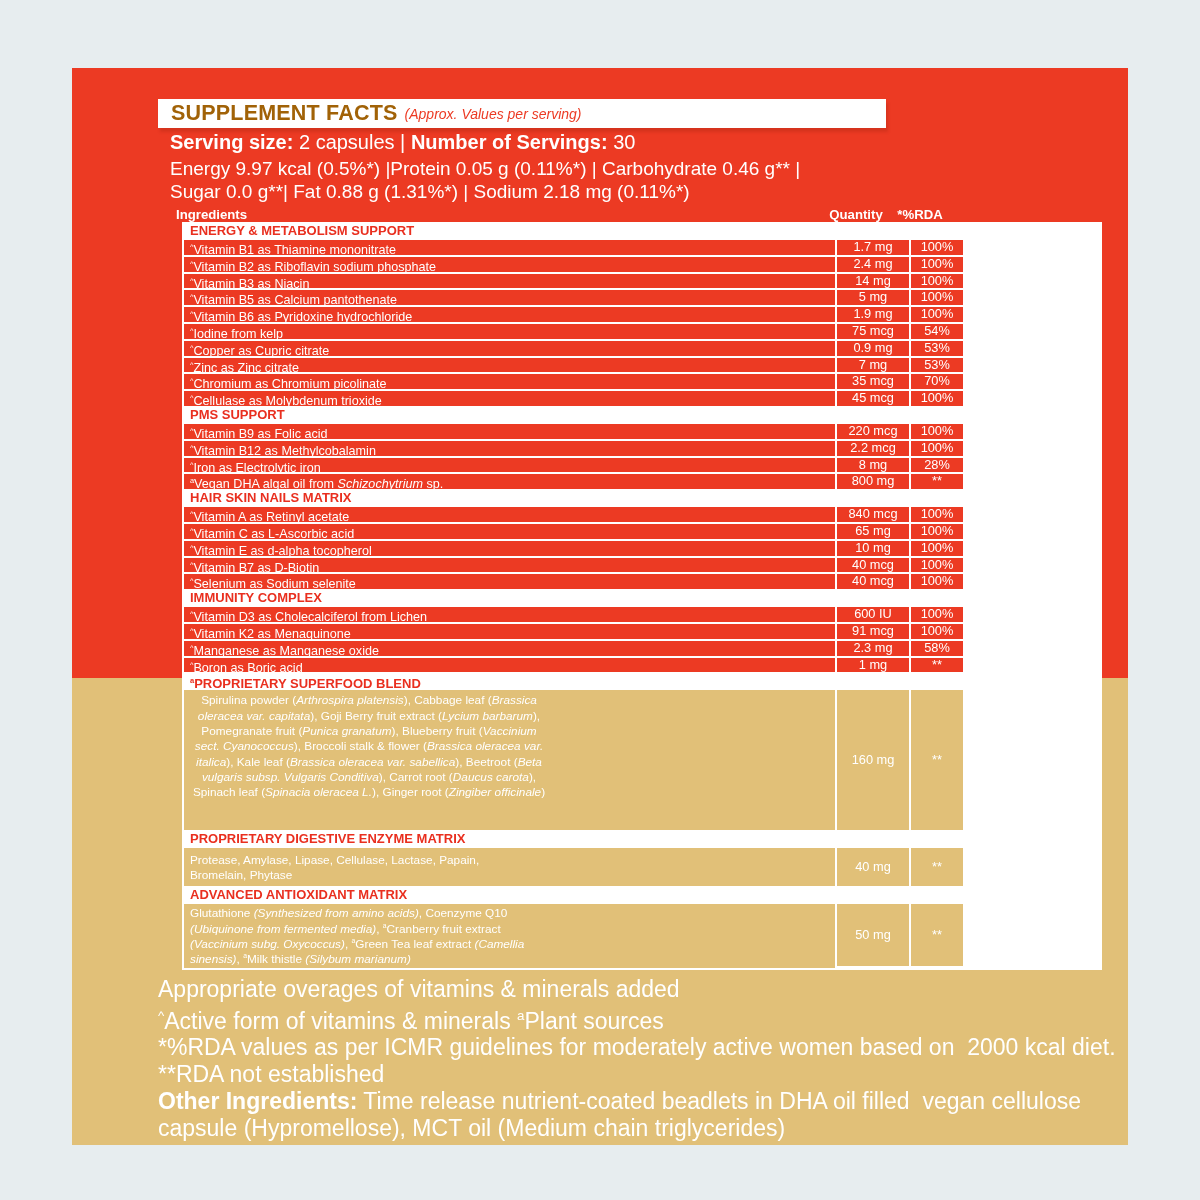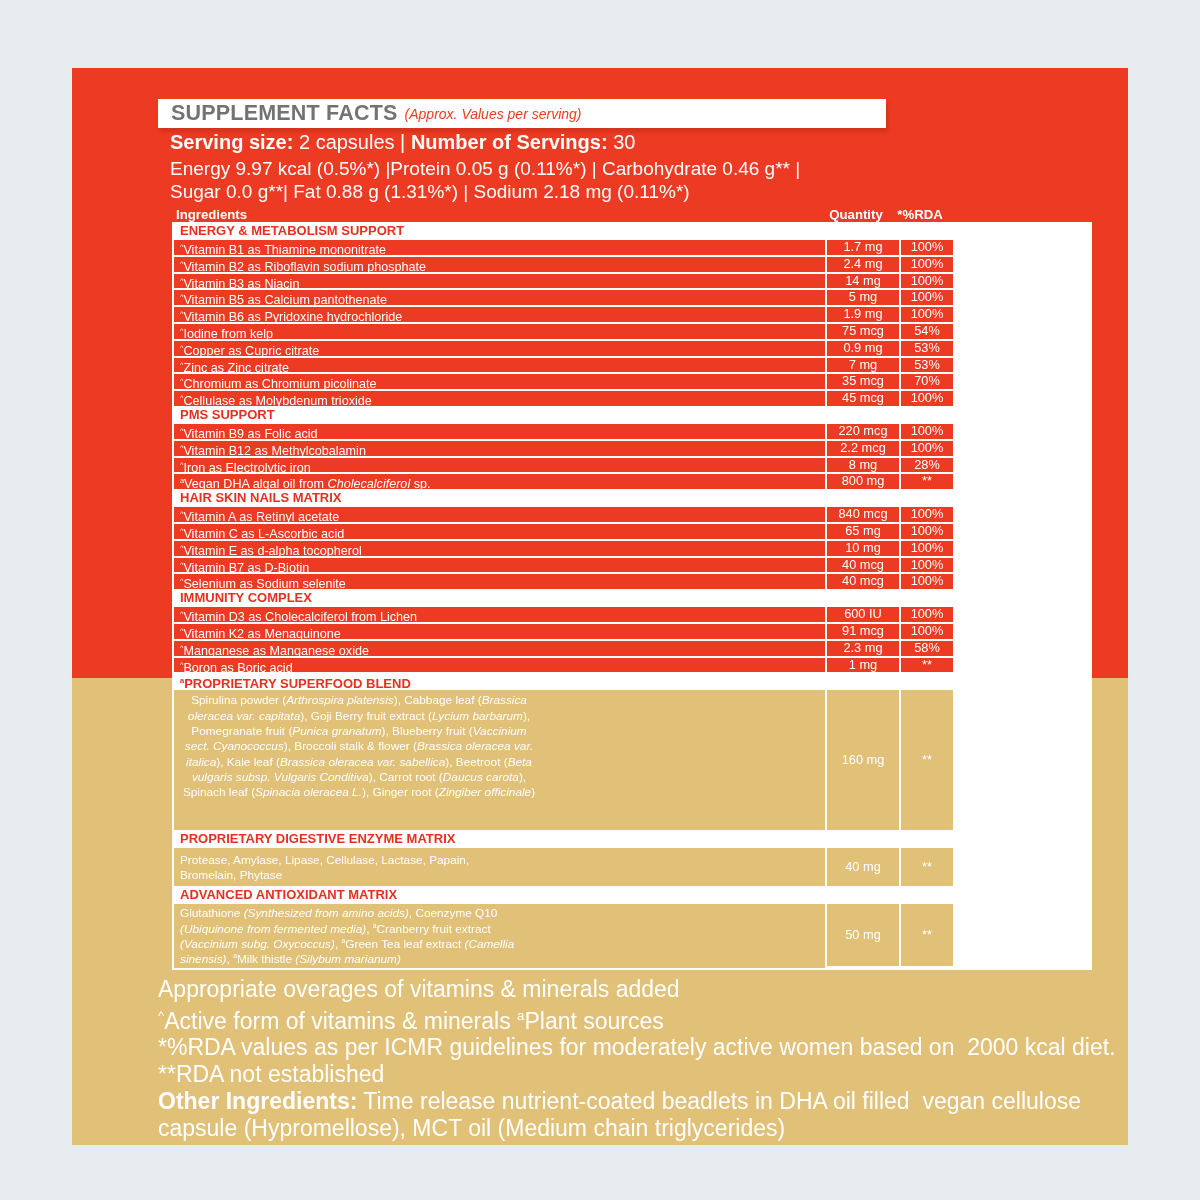--- a/index.html
+++ b/index.html
@@ -5,34 +5,34 @@
   * { margin:0; padding:0; box-sizing:border-box; }
   html,body { width:1200px; height:1200px; }
   body { background:#e7edef; font-family:"Liberation Sans", sans-serif; position:relative; overflow:hidden; }
 
   .panel { position:absolute; left:72px; top:68px; width:1056px; height:1077px;
            background:linear-gradient(to bottom, #ec3a23 0px, #ec3a23 610px, #e1c078 610px, #e1c078 100%); }
 
   .title-bar { position:absolute; left:86px; top:31px; width:728px; height:29px; background:#ffffff;
                display:flex; align-items:center; padding-left:13px;
                box-shadow:2px 4px 3px rgba(110,20,8,0.18); }
-  .t-main { color:#737373; font-weight:bold; font-size:21.5px; letter-spacing:0.2px; white-space:pre; }
+  .t-main { color:#a16207; font-weight:bold; font-size:21.5px; letter-spacing:0.2px; white-space:pre; }
   .t-suffix { color:#ec3a23; font-style:italic; font-size:14px; font-weight:500; margin-left:7px; white-space:pre; }
 
   .serving { position:absolute; left:98px; top:62px; color:#ffffff; font-size:20px; line-height:24px; white-space:pre; }
   .serving .bd { font-weight:bold; }
 
   .nutrition { position:absolute; left:98px; top:90px; width:780px; color:#ffffff; font-size:19px; line-height:22.5px; }
 
   .colhead { position:absolute; top:139px; color:#ffffff; font-weight:bold; font-size:13.2px; }
   .ch-ing { left:104px; }
   .ch-qty { left:748px; width:72px; text-align:center; }
   .ch-rda { left:822px; width:52px; text-align:center; }
 
-  .facts { position:absolute; left:100px; top:154px; width:920px;
+  .facts { position:absolute; left:110px; top:154px; width:920px;
            display:grid; grid-template-columns:651px 72px 52px; gap:2px;
            background:#ffffff; border:2px solid #ffffff; }
   .band { grid-column:1 / -1; background:#ffffff; color:#e92f1f; font-weight:bold; font-size:13px;
           line-height:14px; height:14px; padding-left:6px; overflow:hidden; }
   .cell { color:#ffffff; overflow:hidden; }
   .red  { background:#ec3a23; }
   .gold { background:#e1c078; }
   .name { font-size:12.6px; line-height:14.8px; height:14.8px; padding-left:6px; white-space:nowrap; }
   .num  { font-size:12.8px; line-height:14.8px; height:14.8px; text-align:center; }
   .tall.name { white-space:normal; height:auto; padding:3px 6px; }
@@ -109,21 +109,21 @@
       <div class="band"><span>PMS SUPPORT</span></div>
       <div class="cell name red"><span class="sup">^</span><span>Vitamin B9 as Folic acid</span></div>
       <div class="cell num red">220 mcg</div>
       <div class="cell num red">100%</div>
       <div class="cell name red"><span class="sup">^</span><span>Vitamin B12 as Methylcobalamin</span></div>
       <div class="cell num red">2.2 mcg</div>
       <div class="cell num red">100%</div>
       <div class="cell name red"><span class="sup">^</span><span>Iron as Electrolytic iron</span></div>
       <div class="cell num red">8 mg</div>
       <div class="cell num red">28%</div>
-      <div class="cell name red"><span class="sup">a</span><span>Vegan DHA algal oil from </span><span class="it">Cholecalciferol</span><span> sp.</span></div>
+      <div class="cell name red"><span class="sup">a</span><span>Vegan DHA algal oil from </span><span class="it">Schizochytrium</span><span> sp.</span></div>
       <div class="cell num red">800 mg</div>
       <div class="cell num red">**</div>
       <div class="band"><span>HAIR SKIN NAILS MATRIX</span></div>
       <div class="cell name red"><span class="sup">^</span><span>Vitamin A as Retinyl acetate</span></div>
       <div class="cell num red">840 mcg</div>
       <div class="cell num red">100%</div>
       <div class="cell name red"><span class="sup">^</span><span>Vitamin C as L-Ascorbic acid</span></div>
       <div class="cell num red">65 mg</div>
       <div class="cell num red">100%</div>
       <div class="cell name red"><span class="sup">^</span><span>Vitamin E as d-alpha tocopherol</span></div>

